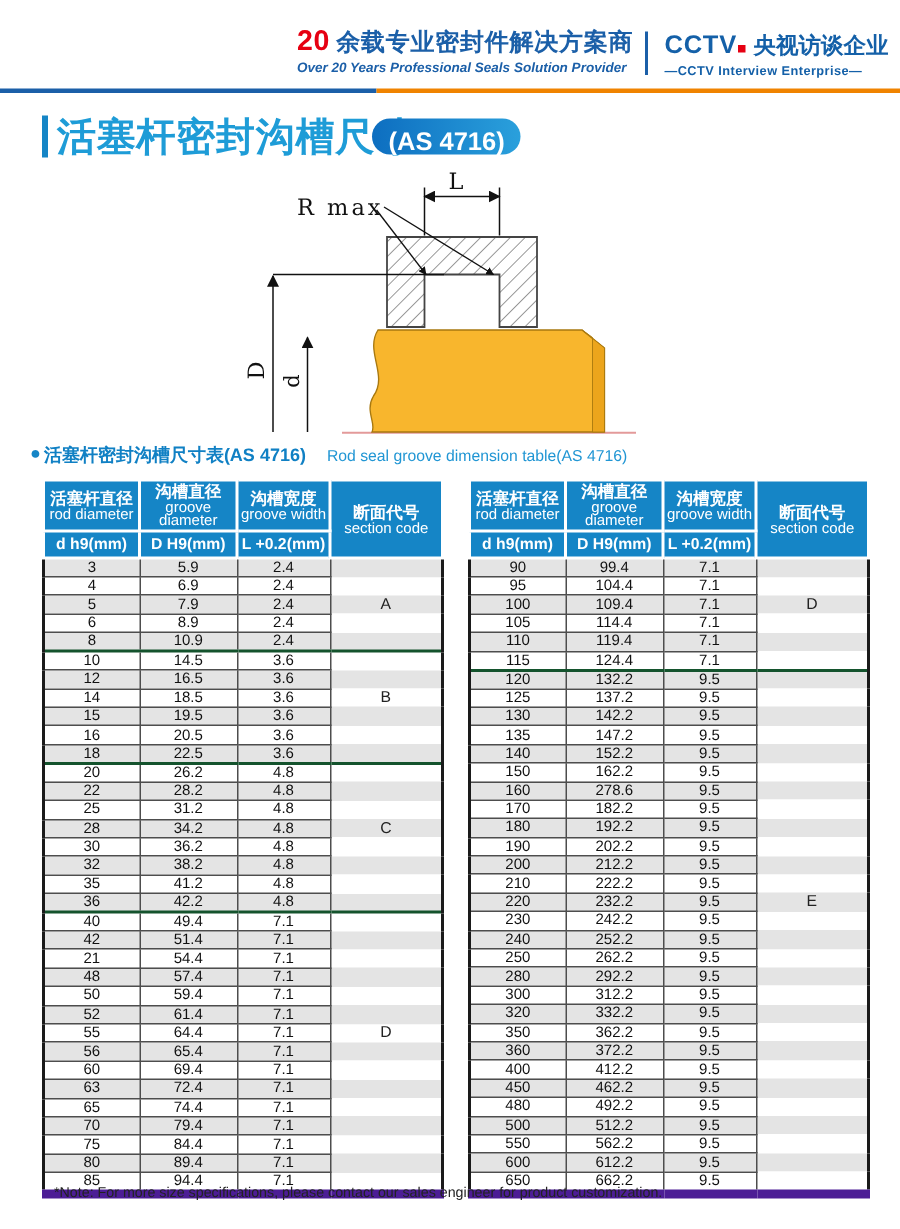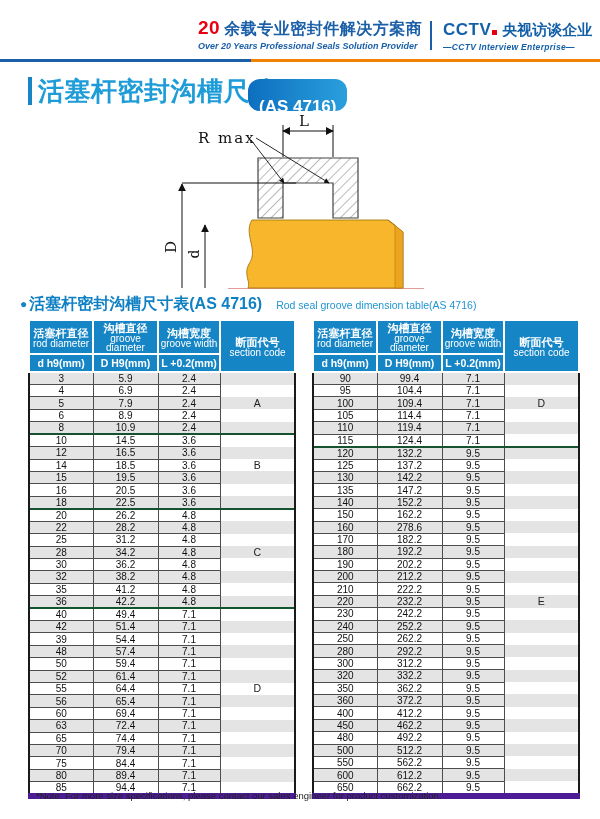--- a/index.html
+++ b/index.html
@@ -11,40 +11,40 @@
   .slogan { position:absolute; top:17px; left:198px; width:228px; text-align:left; }
   .slogan-line1 { font-size:16px; font-weight:bold; color:#1b5fa8; letter-spacing:0.5px; white-space:nowrap; }
   .slogan-num { color:#e60012; font-size:19px; font-weight:bold; margin-right:4px; }
   .slogan-en { font-size:9px; font-weight:bold; font-style:italic; color:#1b5fa8; margin-top:1px; white-space:nowrap; }
   .vdivider { position:absolute; top:21px; left:430px; width:2px; height:29px; background:#1b5fa8; }
   .cctv { position:absolute; top:20px; left:443px; }
   .cctv-line1 { font-size:15px; color:#1460a8; white-space:nowrap; }
   .cctv-logo { font-weight:bold; font-size:17px; letter-spacing:0.5px; }
   .cctv-dot { display:inline-block; width:5px; height:5px; background:#e60012; margin:0 5px 0 1px; }
   .cctv-cn { font-weight:bold; }
-  .cctv-en { font-size:8.5px; font-weight:bold; color:#1460a8; margin-top:2px; letter-spacing:0.3px; white-space:nowrap;font-style:italic; }
+  .cctv-en { font-size:8.5px; font-weight:bold; color:#1460a8; margin-top:2px; letter-spacing:0.3px; white-space:nowrap; }
   .rule { position:absolute; top:59px; left:0; width:600px; height:2.5px; font-size:0; }
   .rule-blue { display:inline-block; width:251px; height:2.5px; background:#1b5fa8; vertical-align:top; }
   .rule-orange { display:inline-block; width:349px; height:2.5px; background:#f08300; vertical-align:top; }
 
   
   .title-bar { position:absolute; left:28px; top:77px; width:4px; height:28px; background:#1585c6; }
   .title-cn { position:absolute; left:38px; top:74px; font-size:26px; font-weight:bold; color:#1e9cd7; letter-spacing:0.5px; white-space:nowrap; }
-  .title-badge { position:absolute; left:248px; top:79px; height:24px; line-height:24px; padding:16px 11px;
+  .title-badge { position:absolute; left:248px; top:79px; height:24px; line-height:24px; padding:4px 11px;
                  border-radius:12px; background:linear-gradient(90deg,#0d6ec0,#2aa0dc);
                  color:#fff; font-size:17px; font-weight:bold; white-space:nowrap; }
   .title-en { position:absolute; left:38px; top:103px; font-size:16.5px; color:#1e9cd7; white-space:nowrap; }
 
   
   .diagram { position:absolute; top:112px; left:0; width:600px; height:192px; }
 
   
   .caption { position:absolute; top:294px; left:20px; white-space:nowrap; }
   .caption-bullet { color:#1585c6; font-size:12px; vertical-align:1px; }
-  .caption-cn { color:#1080c4; font-size:16px; font-weight:bold; margin-left:2px; }
+  .caption-cn { color:#1080c4; font-size:12px; font-weight:bold; margin-left:2px; }
   .caption-en { color:#2196d4; font-size:10.5px; margin-left:14px; }
 
   
   .tbl { position:absolute; top:319px; border-collapse:collapse; table-layout:fixed; width:266px; }
   .tbl-left { left:28px; }
   .tbl-right { left:312px; }
   .tbl col.c1 { width:64px; } .tbl col.c2 { width:65px; } .tbl col.c3 { width:62px; } .tbl col.c4 { width:75px; }
   .tbl th { background:#1585c6; color:#fff; border:2px solid #fff; padding:0; vertical-align:middle; }
   .th-cn { font-size:11px; font-weight:bold; line-height:12px; padding-top:1px; }
   .th-en { font-size:10px; font-weight:normal; line-height:9px; padding-bottom:1px; }
@@ -291,21 +291,21 @@
           <td>7.1</td>
           <td class="sec"></td>
         </tr>
         <tr class="stripe">
           <td>42</td>
           <td>51.4</td>
           <td>7.1</td>
           <td class="sec"></td>
         </tr>
         <tr>
-          <td>39</td>
+          <td>21</td>
           <td>54.4</td>
           <td>7.1</td>
           <td class="sec"></td>
         </tr>
         <tr class="stripe">
           <td>48</td>
           <td>57.4</td>
           <td>7.1</td>
           <td class="sec"></td>
         </tr>

